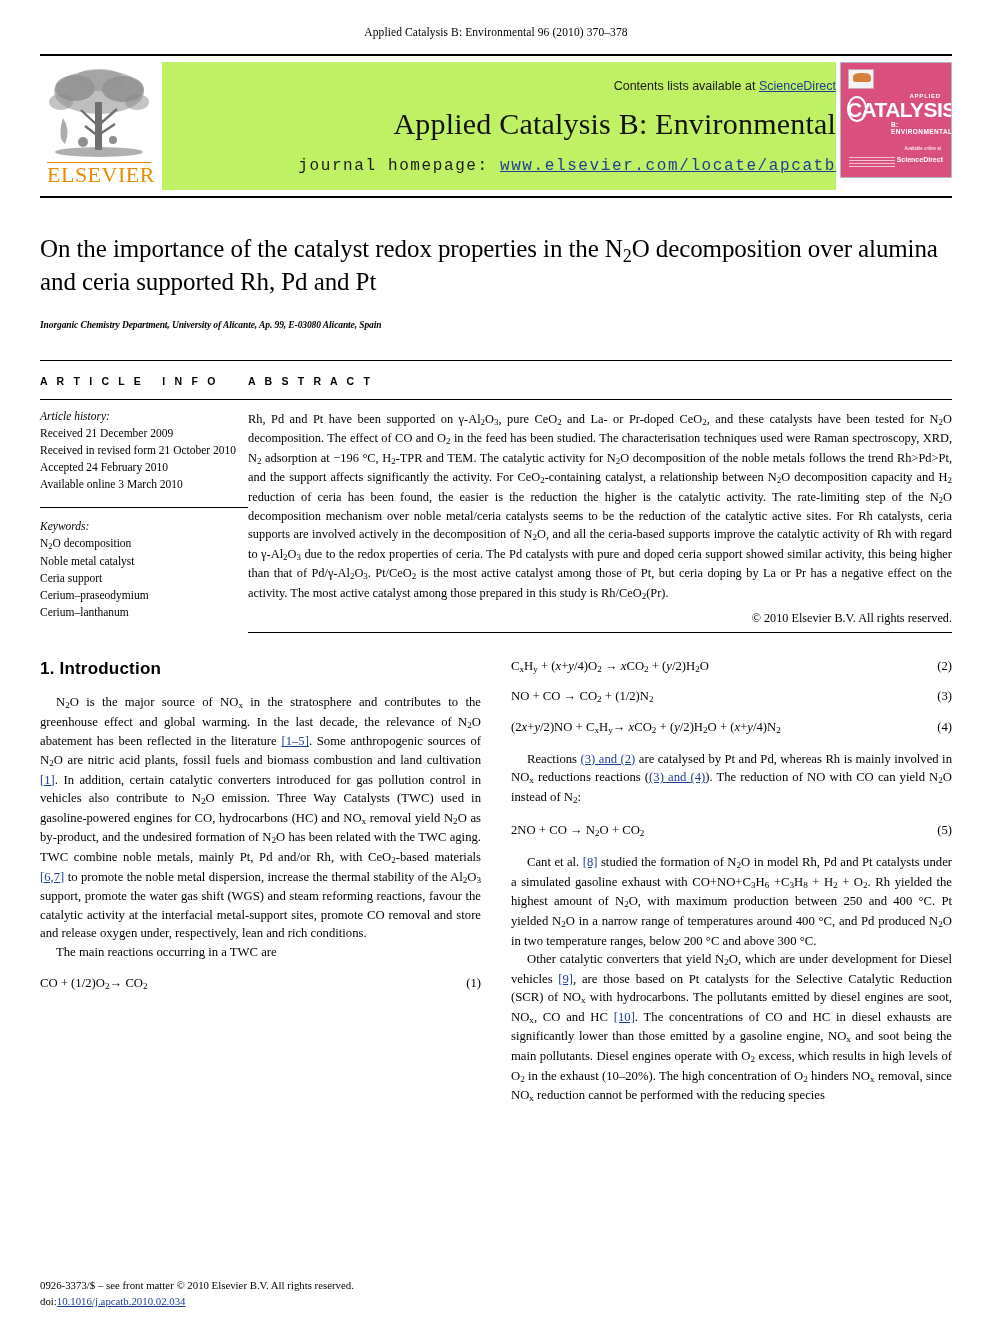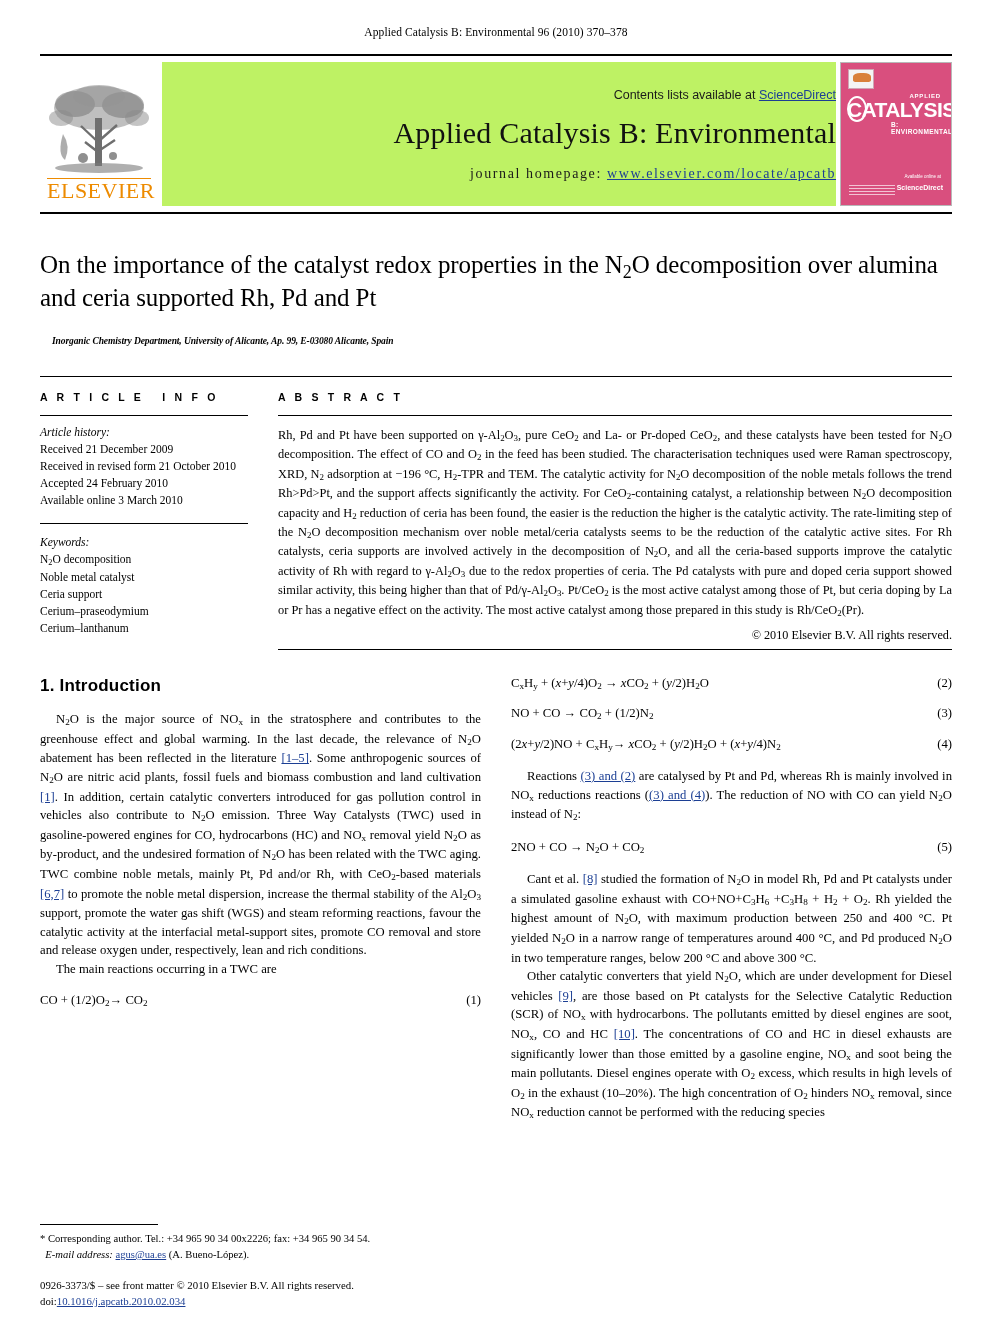--- a/index.html
+++ b/index.html
@@ -74,32 +74,32 @@
   }
   .contents-line .sd { color: #1c3f94; }
   .journal-title {
     font-family: "Liberation Serif", serif;
     font-size: 30px;
     color: #111;
     letter-spacing: 0.2px;
     margin-bottom: 16px;
   }
   .homepage-line {
-    font-family: Liberation Serif, serif;
-    font-size: 14px;
+    font-family: Liberation Mono, monospace;
+    font-size: 16px;
     letter-spacing: 1.6px;
     color: #1a1a1a;
     padding-left: 25px;
   }
   .homepage-line .url { color: #1c3f94; }
 
   .cover-thumb {
     flex: 0 0 112px;
     width: 112px;
-    height: 144px;
+    height: 116px;
     background: #d94f7e;
     border: 1px solid #b8b8b8;
     position: relative;
     overflow: hidden;
     align-self: flex-start;
     margin-top: 0px;
   }
   .cover-badge {
     position:absolute; left:7px; top:6px; width:26px; height:20px;
     background:#f4f4f4; border:1px solid #cfa6b5;
@@ -154,31 +154,30 @@
     font-size: 15.5px;
     margin: 0 0 9px 0;
     letter-spacing: 0.1px;
   }
   .authors sup { font-size: 10px; vertical-align: super; }
   .affiliation {
     font-family: "Liberation Serif", serif;
     font-style: italic;
     font-weight: bold;
     font-size: 9.5px;
-    margin: 12px;
+    margin: 0;
     letter-spacing: -0.1px;
   }
 
   
   .info-abstract {
     margin-top: 30px;
     border-top: 1.2px solid #000;
     padding-top: 14px;
     display: flex;
-    gap: 30px;
   }
   .col-info { flex: 0 0 208px; width: 208px; }
   .col-abstract { flex: 1 1 auto; }
   .sec-label {
     font-family: "Liberation Sans", sans-serif;
     font-size: 10.5px;
     font-weight: bold;
     letter-spacing: 3.2px;
     margin-bottom: 12px;
   }
@@ -387,28 +386,19 @@
       <p class="body-p">Reactions <a class="cite" href="#">(3) and (2)</a> are catalysed by Pt and Pd, whereas Rh is mainly involved in NO<sub>x</sub> reductions reactions (<a class="cite" href="#">(3) and (4)</a>). The reduction of NO with CO can yield N<sub>2</sub>O instead of N<sub>2</sub>:</p>
       <div class="eqline">
         <span class="eqbody">2NO + CO → N<sub>2</sub>O + CO<sub>2</sub></span>
         <span class="eqnum">(5)</span>
       </div>
       <p class="body-p">Cant et al. <a class="cite" href="#">[8]</a> studied the formation of N<sub>2</sub>O in model Rh, Pd and Pt catalysts under a simulated gasoline exhaust with CO+NO+C<sub>3</sub>H<sub>6</sub> +C<sub>3</sub>H<sub>8</sub> + H<sub>2</sub> + O<sub>2</sub>. Rh yielded the highest amount of N<sub>2</sub>O, with maximum production between 250 and 400 °C. Pt yielded N<sub>2</sub>O in a narrow range of temperatures around 400 °C, and Pd produced N<sub>2</sub>O in two temperature ranges, below 200 °C and above 300 °C.</p>
       <p class="body-p">Other catalytic converters that yield N<sub>2</sub>O, which are under development for Diesel vehicles <a class="cite" href="#">[9]</a>, are those based on Pt catalysts for the Selective Catalytic Reduction (SCR) of NO<sub>x</sub> with hydrocarbons. The pollutants emitted by diesel engines are soot, NO<sub>x</sub>, CO and HC <a class="cite" href="#">[10]</a>. The concentrations of CO and HC in diesel exhausts are significantly lower than those emitted by a gasoline engine, NO<sub>x</sub> and soot being the main pollutants. Diesel engines operate with O<sub>2</sub> excess, which results in high levels of O<sub>2</sub> in the exhaust (10–20%). The high concentration of O<sub>2</sub> hinders NO<sub>x</sub> removal, since NO<sub>x</sub> reduction cannot be performed with the reducing species</p>
     </div>
   </div>
 
-  <div class="footnote-wrap">
-    <div class="fn-rule"></div>
-    <p class="footnote">
-      <span>* Corresponding author. Tel.: +34 965 90 34 00x2226; fax: +34 965 90 34 54.</span><br>
-      &nbsp;&nbsp;<span class="ital">E-mail address:</span>
-      <a class="cite" href="#">agus@ua.es</a>
-      <span>(A. Bueno-López).</span>
-    </p>
-  </div>
 
   <div class="footer-block">
     <div>0926-3373/$ – see front matter © 2010 Elsevier B.V. All rights reserved.</div>
     <div><span>doi:</span><a class="cite" href="#">10.1016/j.apcatb.2010.02.034</a></div>
   </div>
 
 </div>
 
 </body></html>

